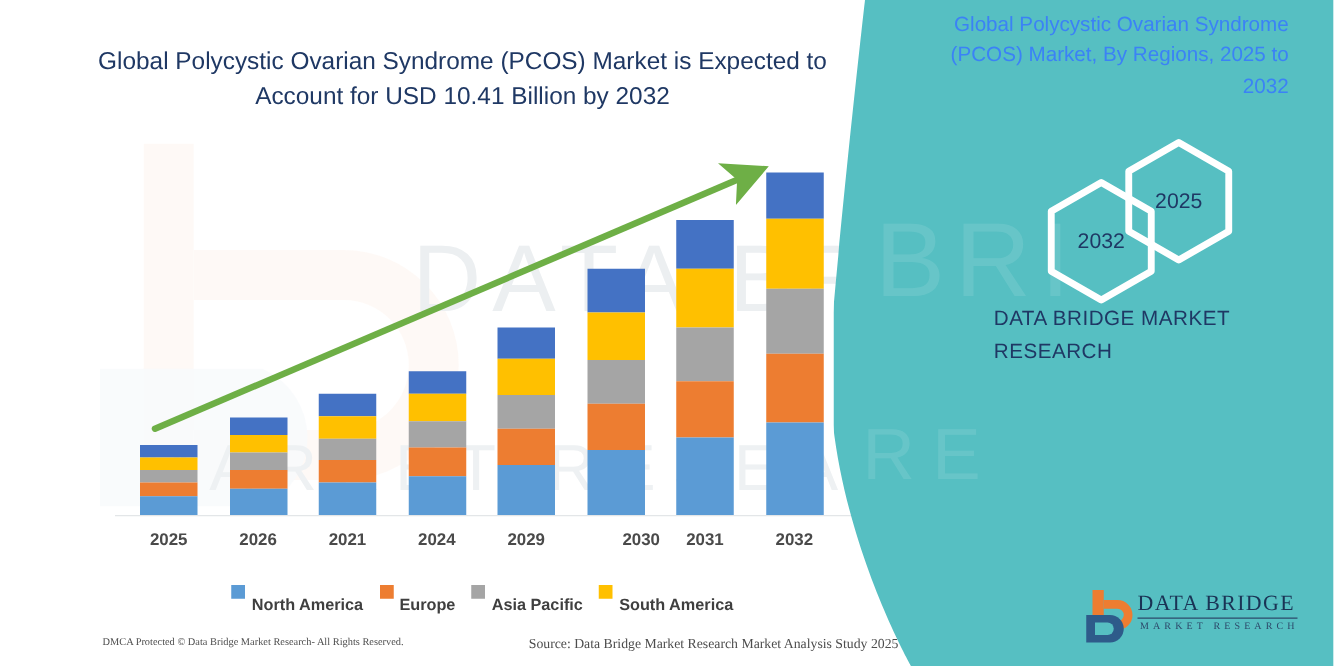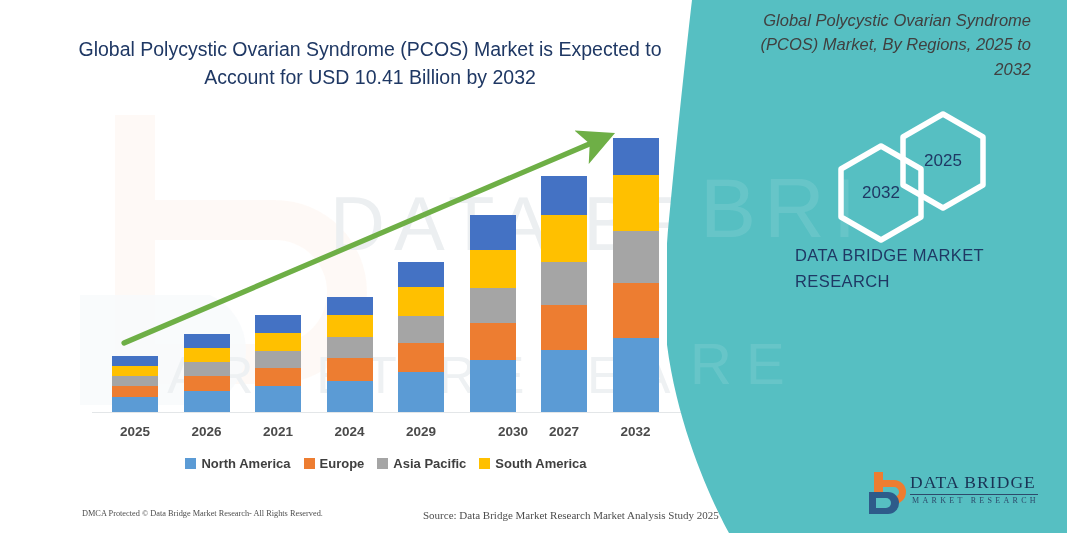--- a/index.html
+++ b/index.html
@@ -58,38 +58,38 @@
   
   #growth-arrow { position: absolute; left: 0; top: 0; width: 700px; height: 450px; pointer-events: none; }
 
   
   #legend {
     position: absolute; left: 96px; top: 456px; width: 580px;
     display: flex; justify-content: center; align-items: center; gap: 13px;
   }
   .legend-item { display: flex; align-items: center; gap: 5px; }
   .legend-swatch { width: 11px; height: 11px; flex: 0 0 auto; }
-  .legend-label { font-size: 13px; font-weight: bold; color: #3f3f3f; white-space: nowrap; }
+  .legend-label { font-size: 13px; font-weight: bold; color: #3f3f3f; white-space: nowrap; margin-top: 20px; }
 
   
   #footer-left {
     position: absolute; left: 82px; top: 509px;
     font-size: 8.3px; color: #4d4d4d; font-family: "Liberation Serif", serif;
   }
   #footer-right {
     position: absolute; left: 423px; top: 509px;
     font-size: 11px; color: #4d4d4d; font-family: "Liberation Serif", serif;
   }
 
   
   #teal-panel { position: absolute; right: 0; top: 0; width: 400px; height: 533px; }
   #panel-heading {
     position: absolute; right: 36px; top: 8px; width: 300px;
-    text-align: right; color: #404040; font-size: 16.5px;
-    line-height: 1.47; font-weight: 400; font-style: italic;
+    text-align: right; color: #3b82f6; font-size: 16.5px;
+    line-height: 1.47; font-weight: 400;
   }
   .hexwrap { position: absolute; }
   .hexlabel {
     position: absolute; width: 100%; text-align: center;
     color: #1F3864; font-size: 17px; top: 50%;
     transform: translateY(-50%);
   }
   #brand-name {
     position: absolute; left: 795px; top: 243px; width: 250px;
     color: #1F3864; font-size: 16.5px;
@@ -203,21 +203,21 @@
       </defs>
       <line x1="124" y1="343" x2="594" y2="142" stroke="#6EAF46" stroke-width="5.2" marker-end="url(#ah)" stroke-linecap="round"></line>
     </svg>
     <div id="xlabels">
         <div class="xlabel" style="left: 100px;">2025</div>
         <div class="xlabel" style="left: 171.5px;">2026</div>
         <div class="xlabel" style="left: 243px;">2021</div>
         <div class="xlabel" style="left: 314.5px;">2024</div>
         <div class="xlabel" style="left: 386px;">2029</div>
         <div class="xlabel" style="left: 478px;">2030</div>
-        <div class="xlabel" style="left: 529px;">2027</div>
+        <div class="xlabel" style="left: 529px;">2031</div>
         <div class="xlabel" style="left: 600.5px;">2032</div>
       </div>
   </div>
 
   <div id="legend">
       <div class="legend-item">
         <span class="legend-swatch" style="background: rgb(91, 155, 213);"></span>
         <span class="legend-label">North America</span>
       </div>
       <div class="legend-item">

